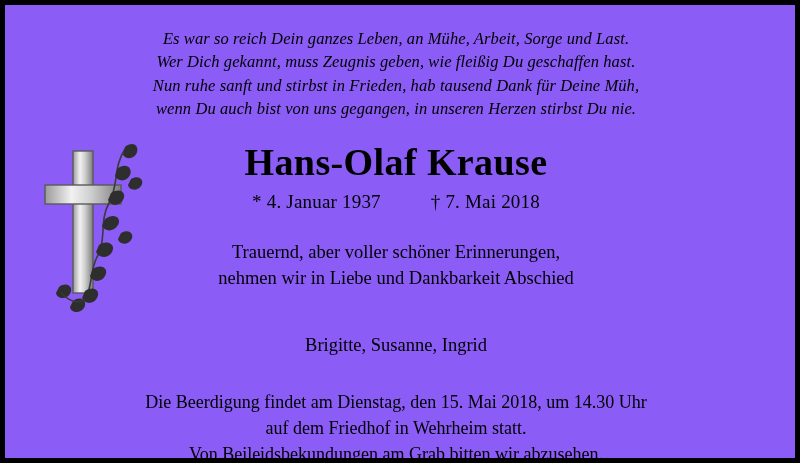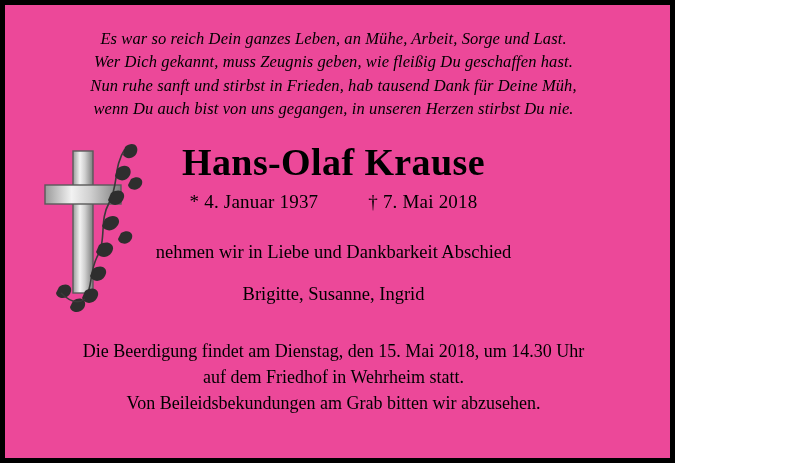--- a/index.html
+++ b/index.html
@@ -10,23 +10,23 @@
   body {
     width: 800px;
     height: 463px;
     font-family: "Liberation Serif", serif;
     color: #000000;
     overflow: hidden;
   }
   .notice {
     position: relative;
     box-sizing: border-box;
-    width: 675px;
+    width: 800px;
     height: 463px;
-    background: #ec4899;
+    background: #8b5cf6;
     border: 5px solid #000000;
     padding: 22px 34px 10px 26px;
   }
   .poem {
     text-align: center;
     font-style: italic;
     font-size: 16.5px;
     line-height: 1.42;
     letter-spacing: 0.1px;
     margin: 0 0 6px 0;
@@ -57,21 +57,21 @@
   }
   .lines {
     text-align: center;
     font-size: 18.5px;
     line-height: 1.45;
   }
   .block-mourning {
     margin-top: 26px;
   }
   .block-family {
-    margin-top: 16px;
+    margin-top: 40px;
   }
   .block-funeral {
     margin-top: 30px;
     font-size: 18px;
     line-height: 1.45;
   }
   .ornament {
     position: absolute;
     left: 24px;
     top: 128px;
@@ -127,20 +127,21 @@
   <div class="name-block">
     <div class="name">Hans-Olaf Krause</div>
     <div class="dates">
       <span>* 4. Januar 1937</span>
       <span class="sep"></span>
       <span>† 7. Mai 2018</span>
     </div>
   </div>
 
   <div class="lines block-mourning">
+    <div>Trauernd, aber voller schöner Erinnerungen,</div>
     <div>nehmen wir in Liebe und Dankbarkeit Abschied</div>
   </div>
 
   <div class="lines block-family">
     <div>Brigitte, Susanne, Ingrid</div>
   </div>
 
   <div class="lines block-funeral">
     <div>Die Beerdigung findet am Dienstag, den 15. Mai 2018, um 14.30 Uhr</div>
     <div>auf dem Friedhof in Wehrheim statt.</div>

